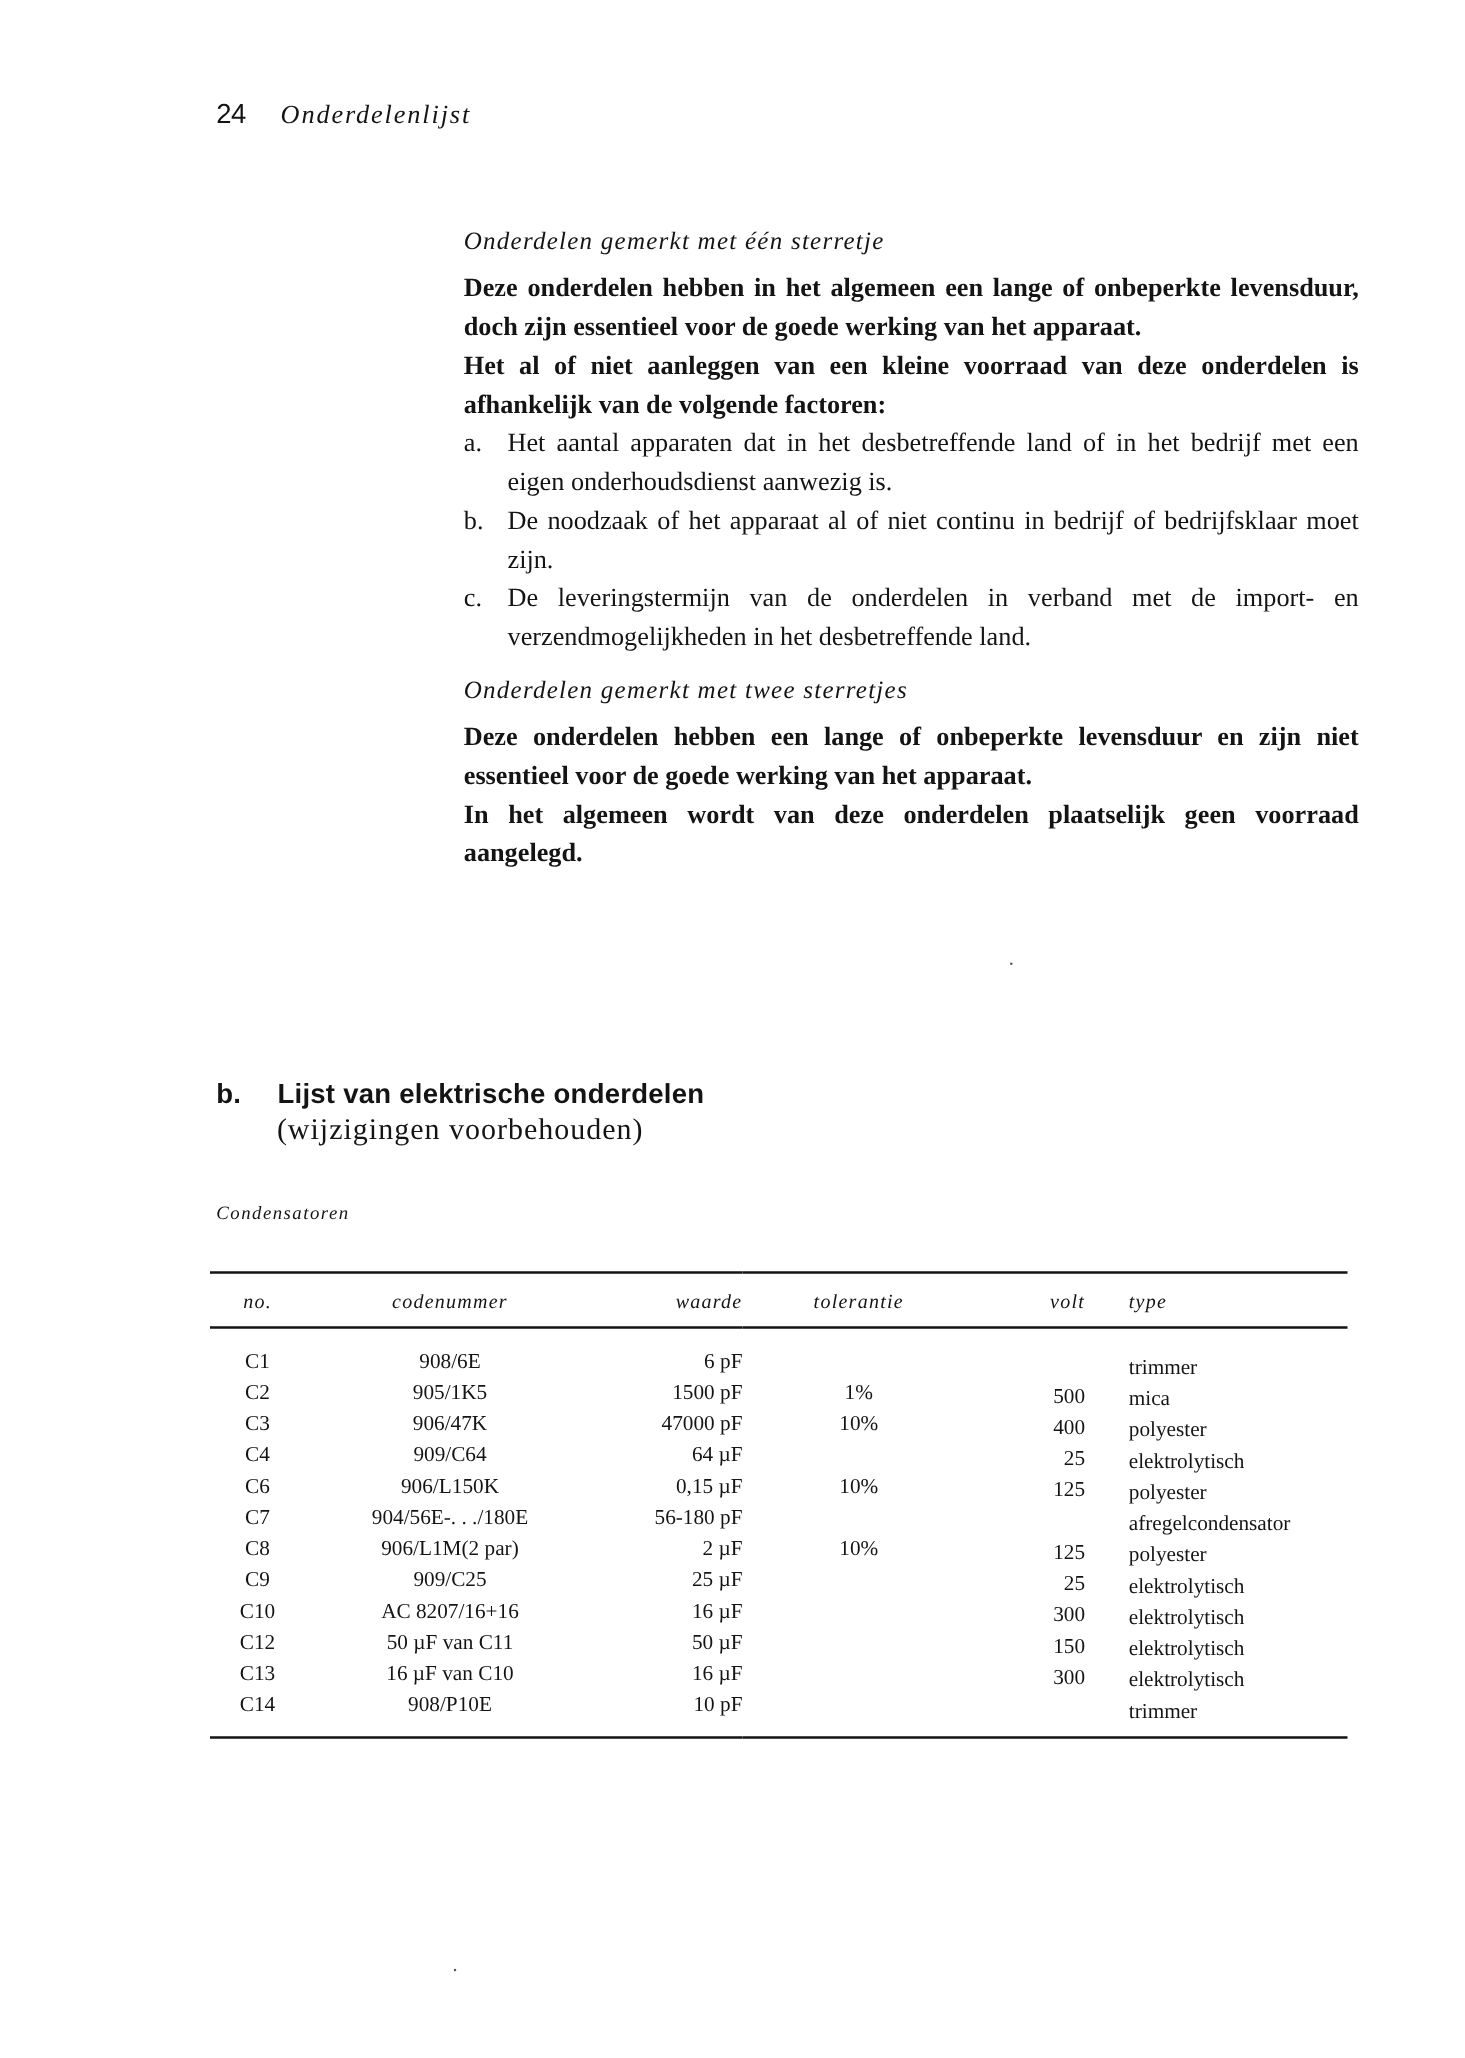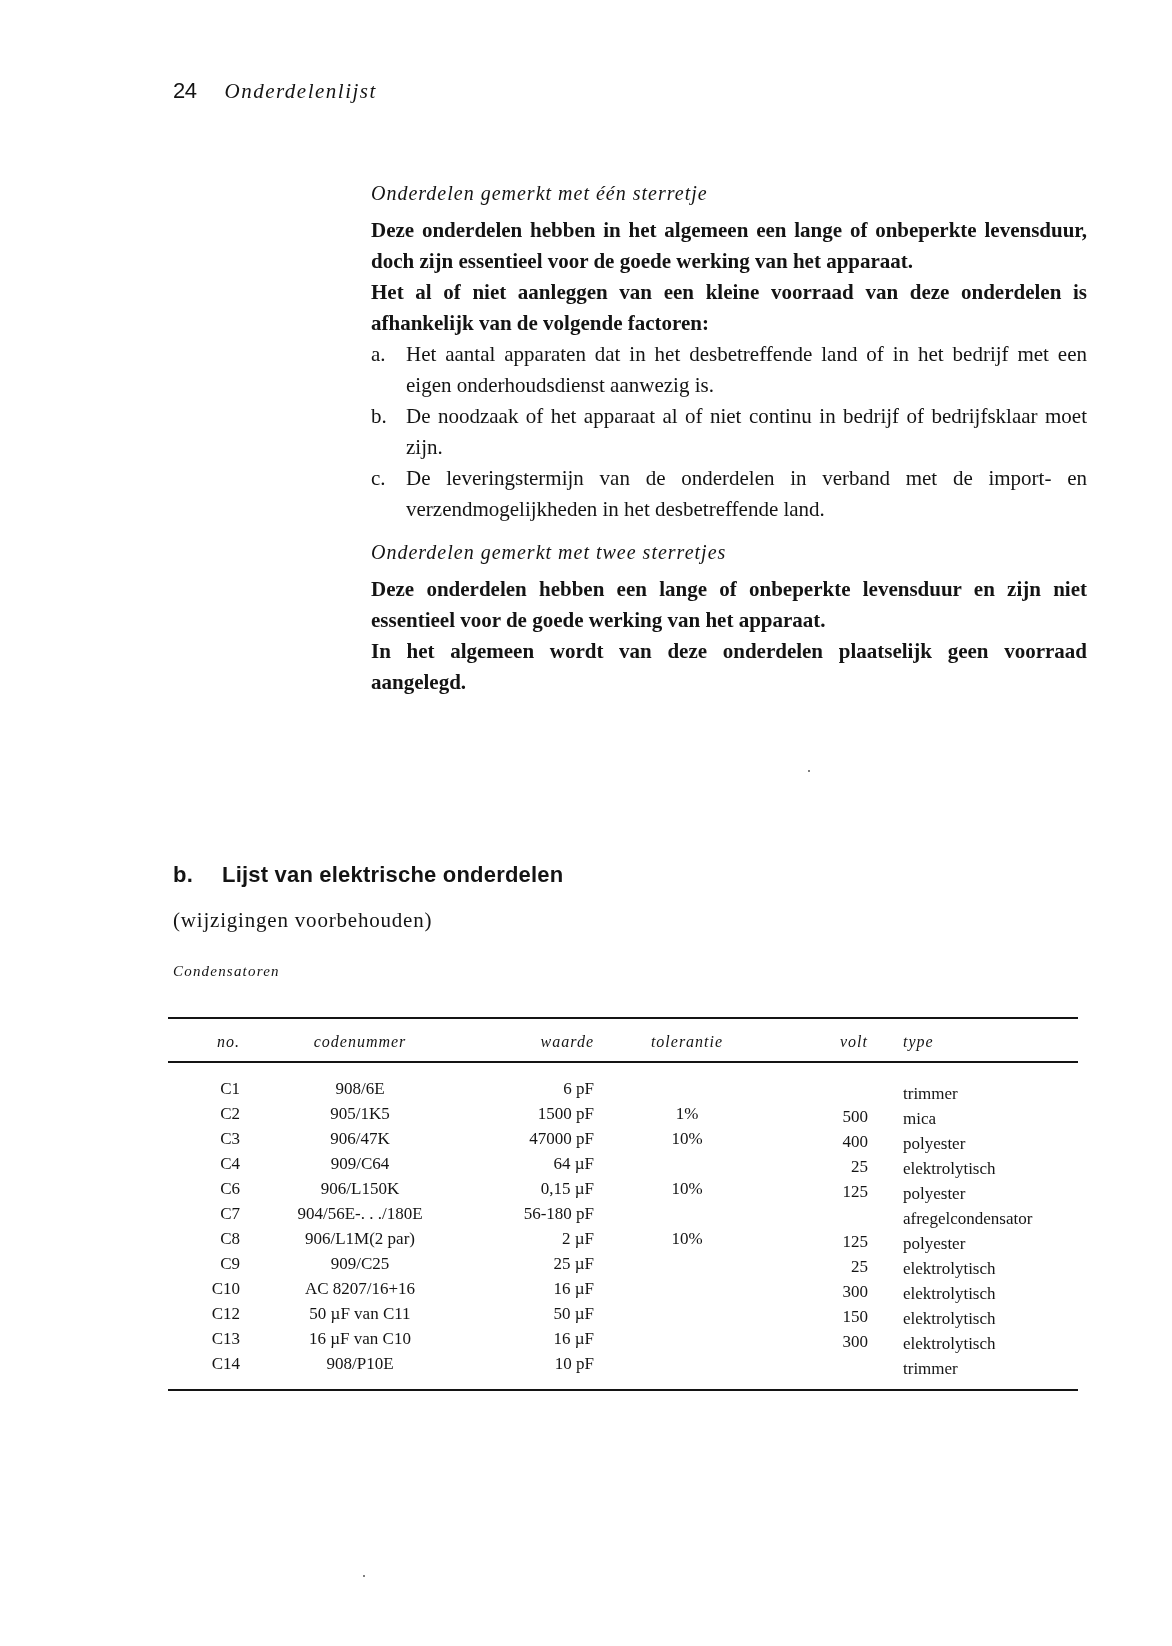--- a/index.html
+++ b/index.html
@@ -87,23 +87,24 @@
       font-weight: bold;
       font-size: 22px;
       margin: 0;
       display: flex;
       letter-spacing: 0.2px;
     }
     .section-letter {
       width: 49px;
     }
     .section-note {
-      font-size: 21px;
-      margin-top: 20px;
+      font-size: 24px;
+      margin-top: 3px;
       letter-spacing: 0.8px;
+      text-align: center;
     }
     .table-caption {
       position: absolute;
       left: 173px;
       top: 963px;
       font-style: italic;
       font-size: 15px;
       letter-spacing: 1.2px;
     }
 
@@ -137,21 +138,21 @@
     .parts-table tbody {
       border-bottom: 2px solid #141414;
     }
     .parts-table td {
       height: 25px;
       padding: 0;
       vertical-align: top;
       line-height: 25px;
       white-space: nowrap;
     }
-    .col-no { width: 68px; text-align: right; padding-left: 4px !important; margin-left: 24px; }
+    .col-no { width: 68px; text-align: center; padding-left: 4px !important; margin-left: 24px; }
     .col-code { width: 240px; text-align: center; }
     .col-value { width: 114px; text-align: right; }
     .col-tol { width: 186px; text-align: center; }
     .col-volt { width: 88px; text-align: right; }
     .col-type { text-align: left; padding-left: 35px !important; }
     th.col-no, td.col-no { padding-left: 4px; }
     th.col-type { padding-left: 35px; }
     td.col-type { position: relative; top: 5px; }
     td.col-volt { position: relative; top: 3px; }
 

